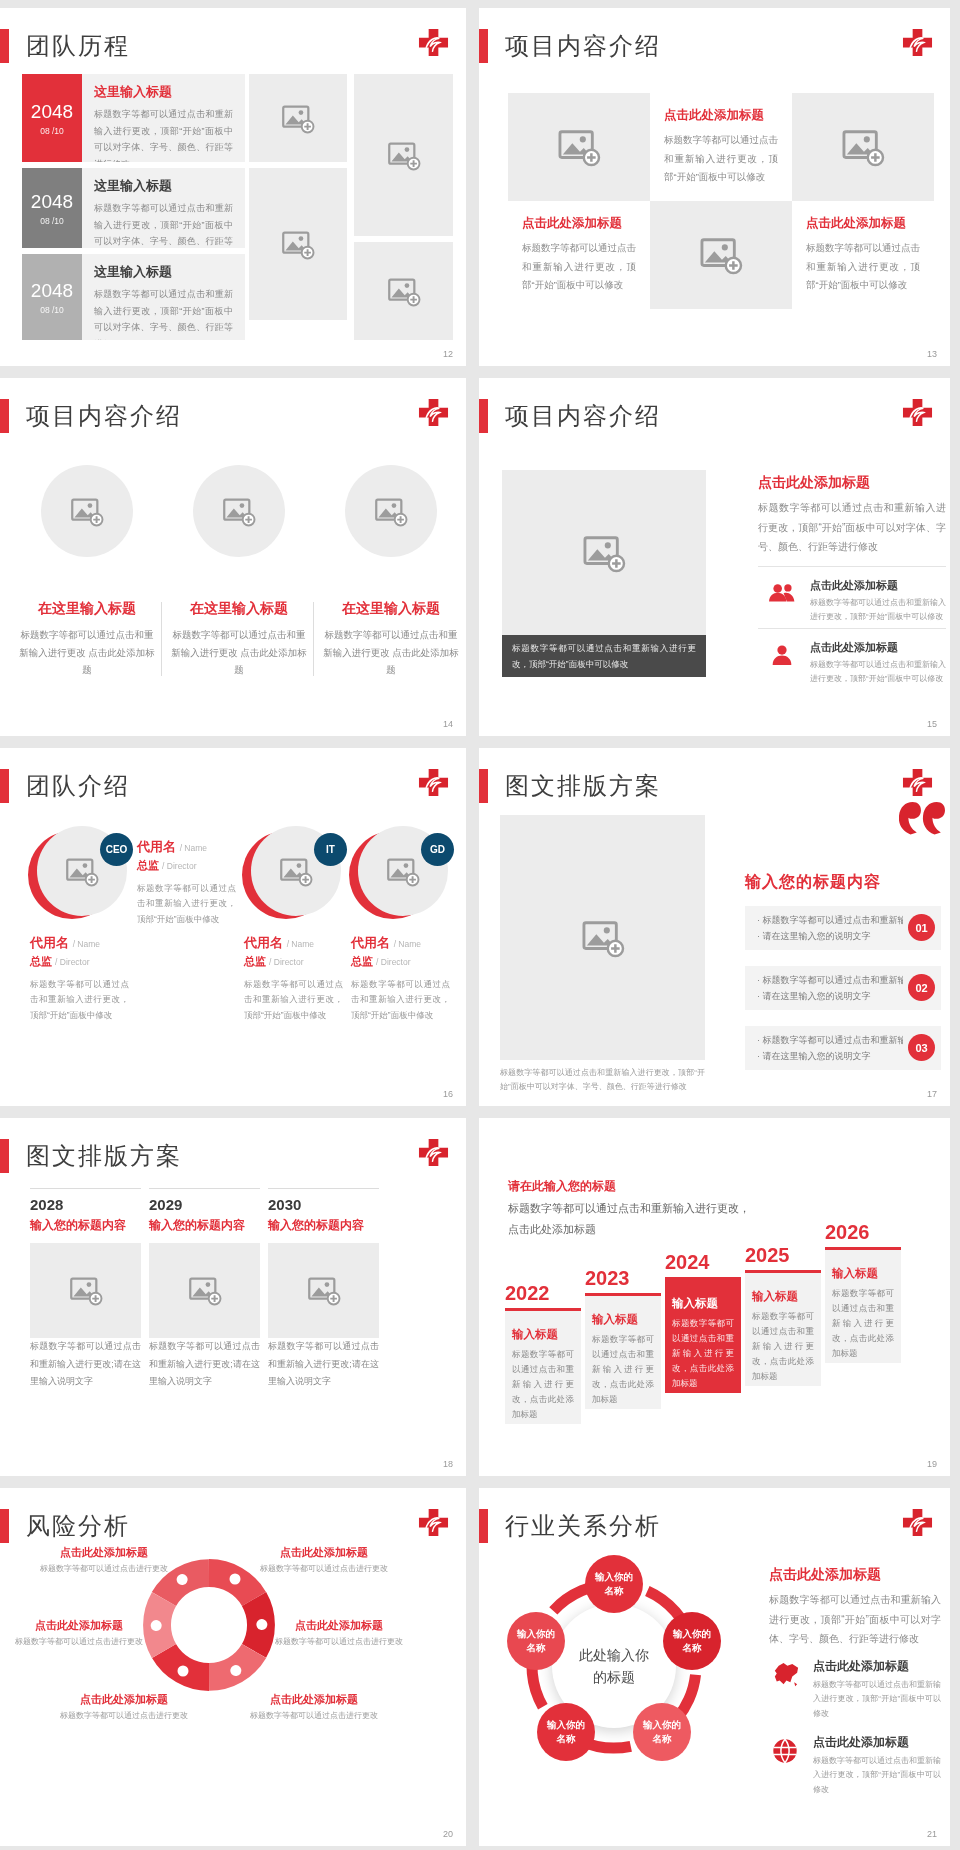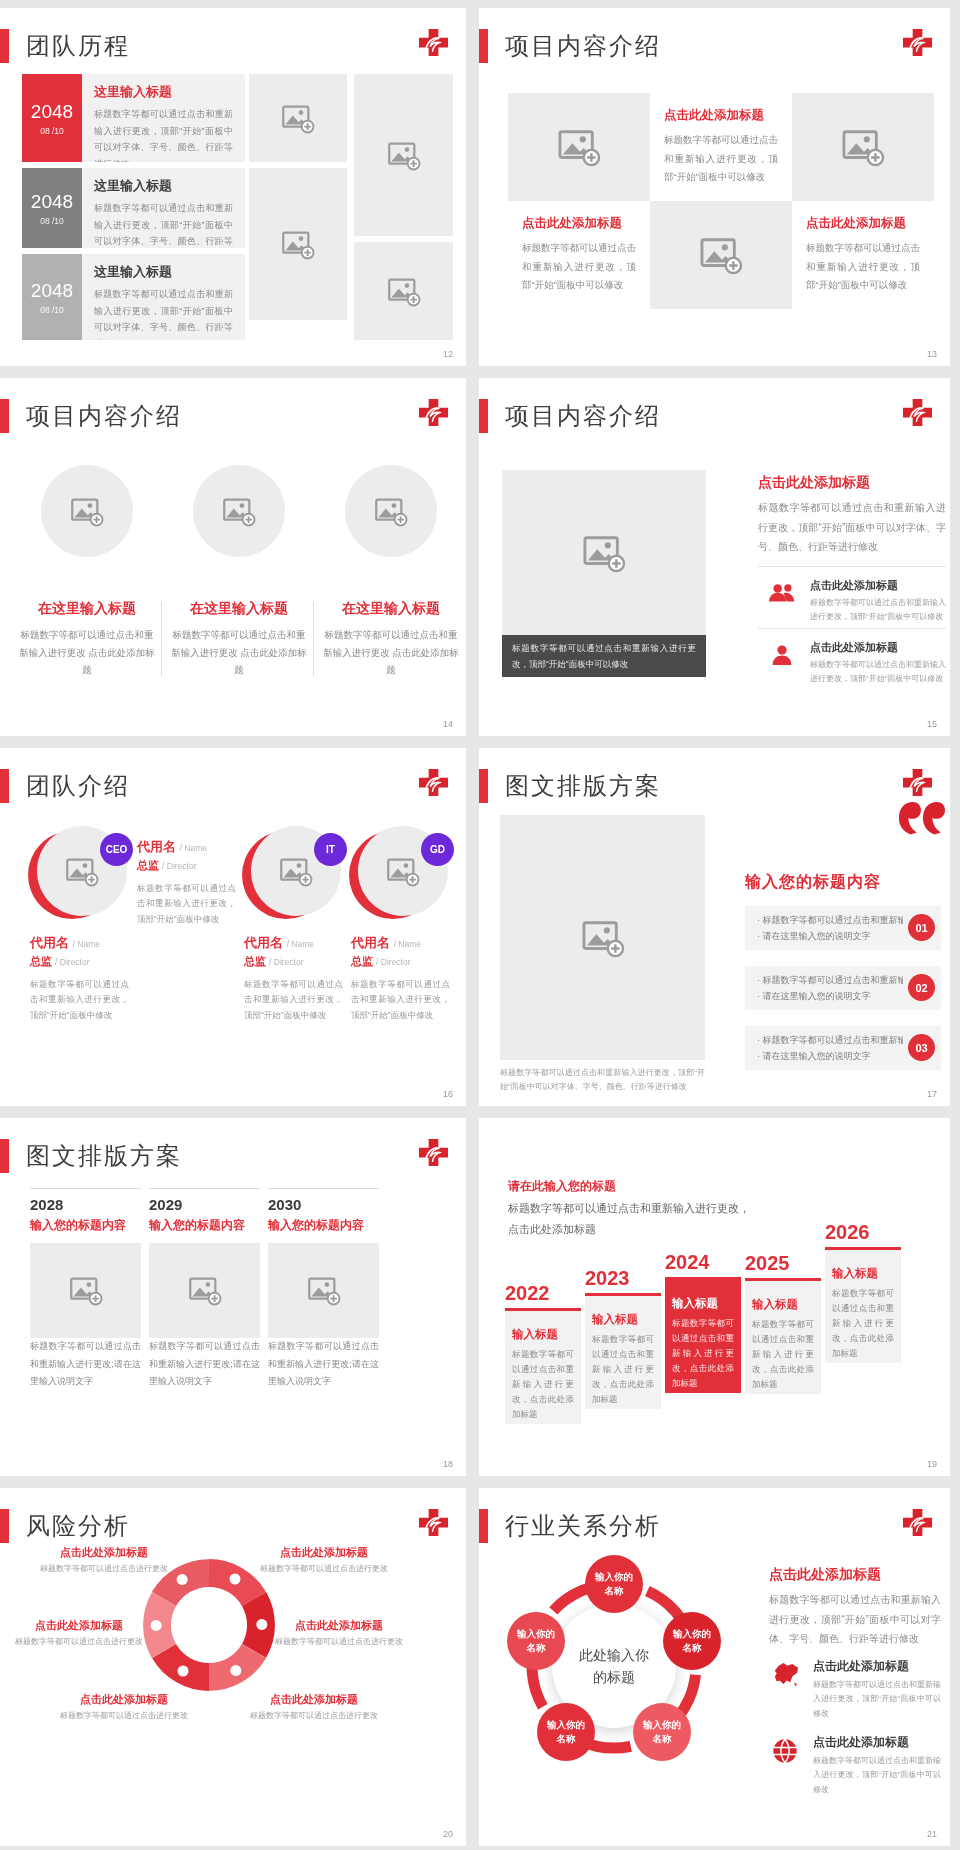--- a/index.html
+++ b/index.html
@@ -45,21 +45,21 @@
   .rt{font-size:14px;font-weight:bold;color:#e2303a}
   .rb{font-size:10px;color:#8a8a8a;line-height:1.95;text-align:justify}
   .hline{position:absolute;height:1px;background:#e4e4e4}
   .it-title{font-size:11px;font-weight:bold;color:#3f3f3f;margin-bottom:3px}
   .caption-dark{position:absolute;background:#4a4a4a;color:#e9e9e9;font-size:8.5px;line-height:1.9;padding:5px 10px;text-align:justify}
   
   .member{position:absolute;width:99px}
   .mpic{position:relative;width:99px;height:96px}
   .mred{position:absolute;left:-2px;top:5px;width:88px;height:88px;border-radius:50%;background:#e2303a}
   .mgray{position:absolute;left:7px;top:0;width:90px;height:90px;border-radius:50%;background:#ececec;display:flex;align-items:center;justify-content:center}
-  .badge{position:absolute;right:-4px;top:7px;width:33px;height:33px;border-radius:50%;background:#6d28d9;color:#fff;font-size:10px;font-weight:bold;display:flex;align-items:center;justify-content:center}
+  .badge{position:absolute;right:-4px;top:7px;width:33px;height:33px;border-radius:50%;background:#0c4a6e;color:#fff;font-size:10px;font-weight:bold;display:flex;align-items:center;justify-content:center}
   .mname{font-size:13px;font-weight:bold;color:#e2303a;margin-top:12px}
   .men{font-size:8.5px;color:#b5b5b5;font-weight:normal}
   .mrole{font-size:11px;font-weight:bold;color:#e2303a;margin-top:2px}
   .mbody{font-size:8.5px;color:#979797;line-height:1.8;margin-top:8px;text-align:justify}
   
   .bar17{position:absolute;background:#f3f3f3;height:44px;padding:7px 38px 7px 12px}
   .bar17 p{font-size:9px;color:#7d7d7d;line-height:1.75;white-space:nowrap;overflow:hidden}
   .numc{position:absolute;right:6px;top:8px;width:27px;height:27px;border-radius:50%;background:#e2303a;color:#fff;font-size:11px;font-weight:bold;display:flex;align-items:center;justify-content:center}
   .h17{font-size:16px;font-weight:bold;color:#e2303a;letter-spacing:1px}
   
@@ -556,21 +556,21 @@
         <p class="scb">标题数字等都可以通过点击和重新输入进行更改，点击此处添加标题</p>
       </div>
     </div>
     <div class="step" style="left:186px;top:133px">
       <div class="syear">2024</div>
       <div class="scard hl">
         <div class="sct">输入标题</div>
         <p class="scb">标题数字等都可以通过点击和重新输入进行更改，点击此处添加标题</p>
       </div>
     </div>
-    <div class="step" style="left:266px;top:134px">
+    <div class="step" style="left:266px;top:126px">
       <div class="syear">2025</div>
       <div class="scard">
         <div class="sct">输入标题</div>
         <p class="scb">标题数字等都可以通过点击和重新输入进行更改，点击此处添加标题</p>
       </div>
     </div>
     <div class="step" style="left:346px;top:103px">
       <div class="syear">2026</div>
       <div class="scard">
         <div class="sct">输入标题</div>

